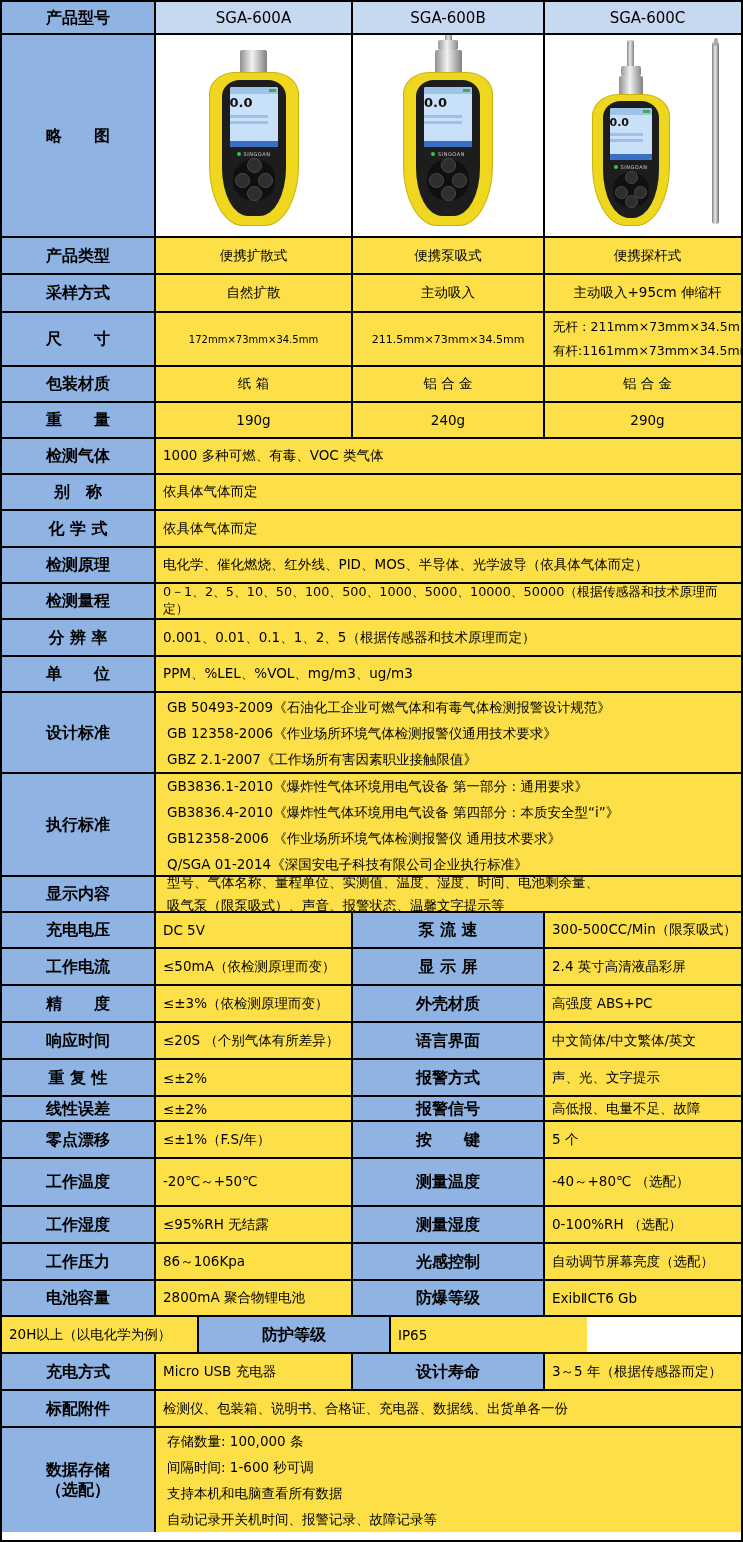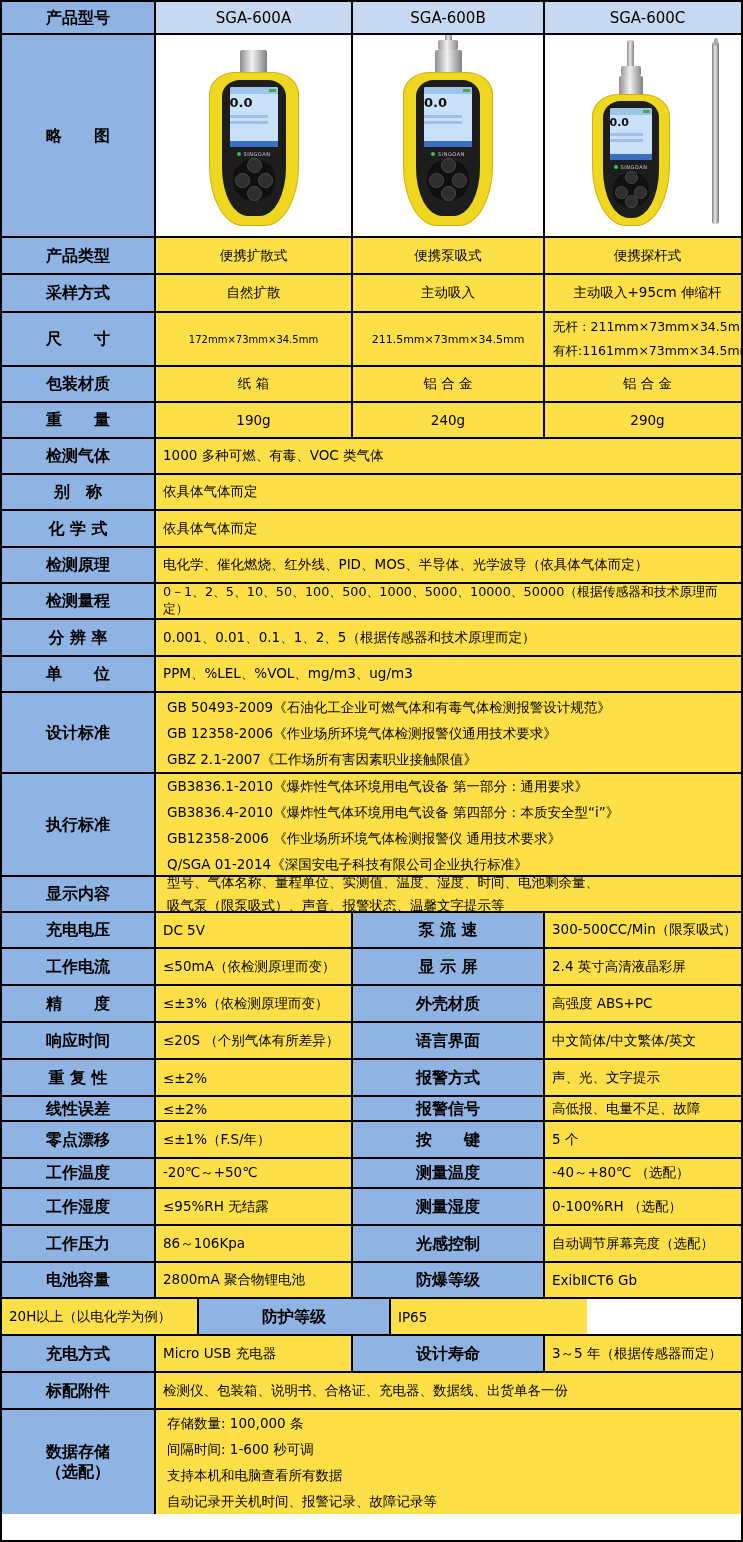--- a/index.html
+++ b/index.html
@@ -12,21 +12,21 @@
   
   .w1{width:154px;}
   .w2{width:197px;}
   .w3{width:192px;}
   .w4{width:196px;padding-left:9px;}
   .wfull{width:585px;}
   .wv1{width:197px;} 
   
   .h33{height:33px;}  .h203{height:203px;} .h36{height:36px;} .h37{height:37px;}
   .h38{height:38px;}  .h54{height:54px;}   .h81{height:81px;} .h103{height:103px;}
-  .h48{height:36px;}  .h34{height:30px;}   .h39{height:25px;} .h104{height:104px;}
+  .h48{height:36px;}  .h34{height:48px;}   .h39{height:25px;} .h104{height:104px;}
   
   .lbl{background:#8FB3E2;font-weight:bold;font-size:16px;justify-content:center;text-align:center;line-height:1.25;}
   .hdrv{background:#C7D8F1;font-size:15px;justify-content:center;}
   .val{background:#fde047;font-size:13.5px;}
   .vc{justify-content:center;text-align:center;}
   .vl{padding-left:7px;}
   .white{background:#fff;justify-content:center;}
   .lines{flex-direction:column;align-items:flex-start;justify-content:center;padding-left:11px;}
   .lines div{line-height:26px;white-space:nowrap;}
   .lines2 div{line-height:23px;}

